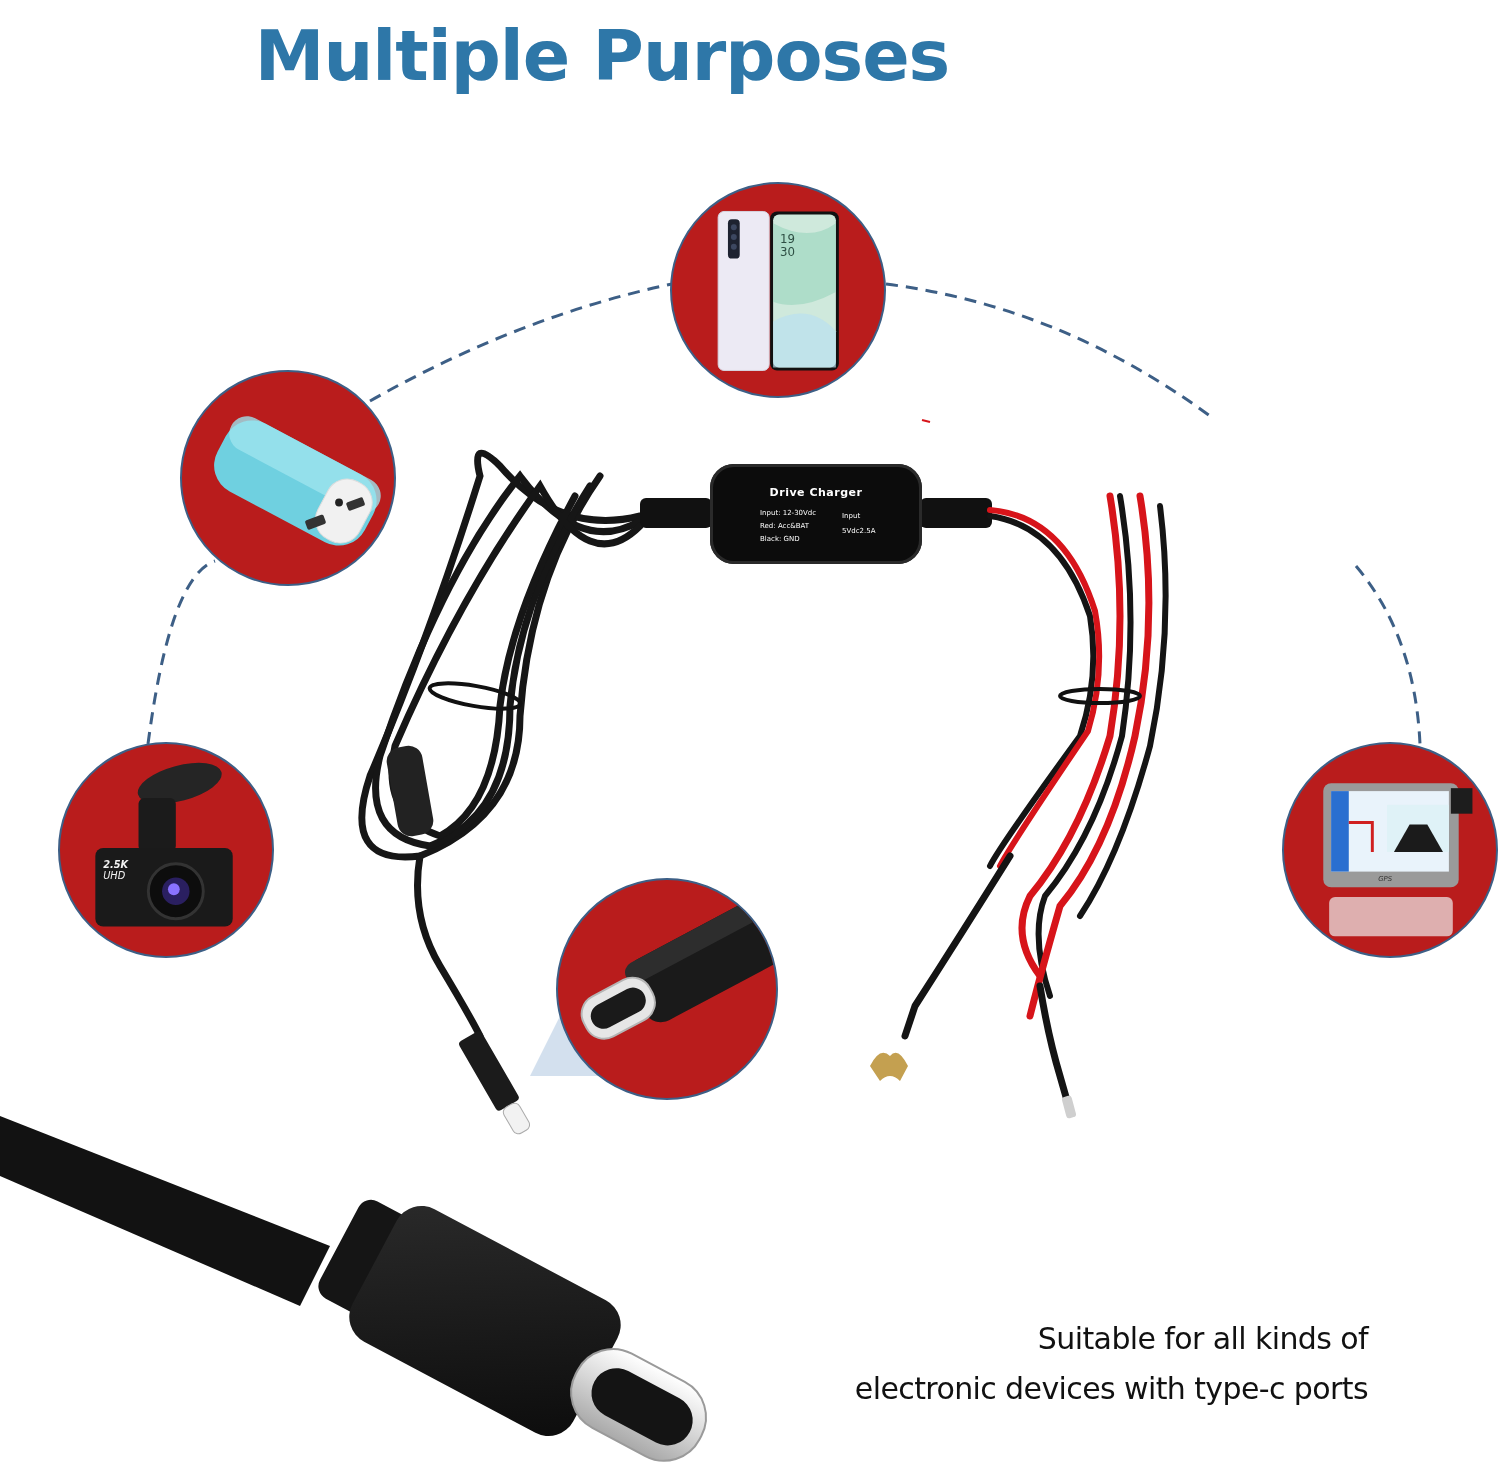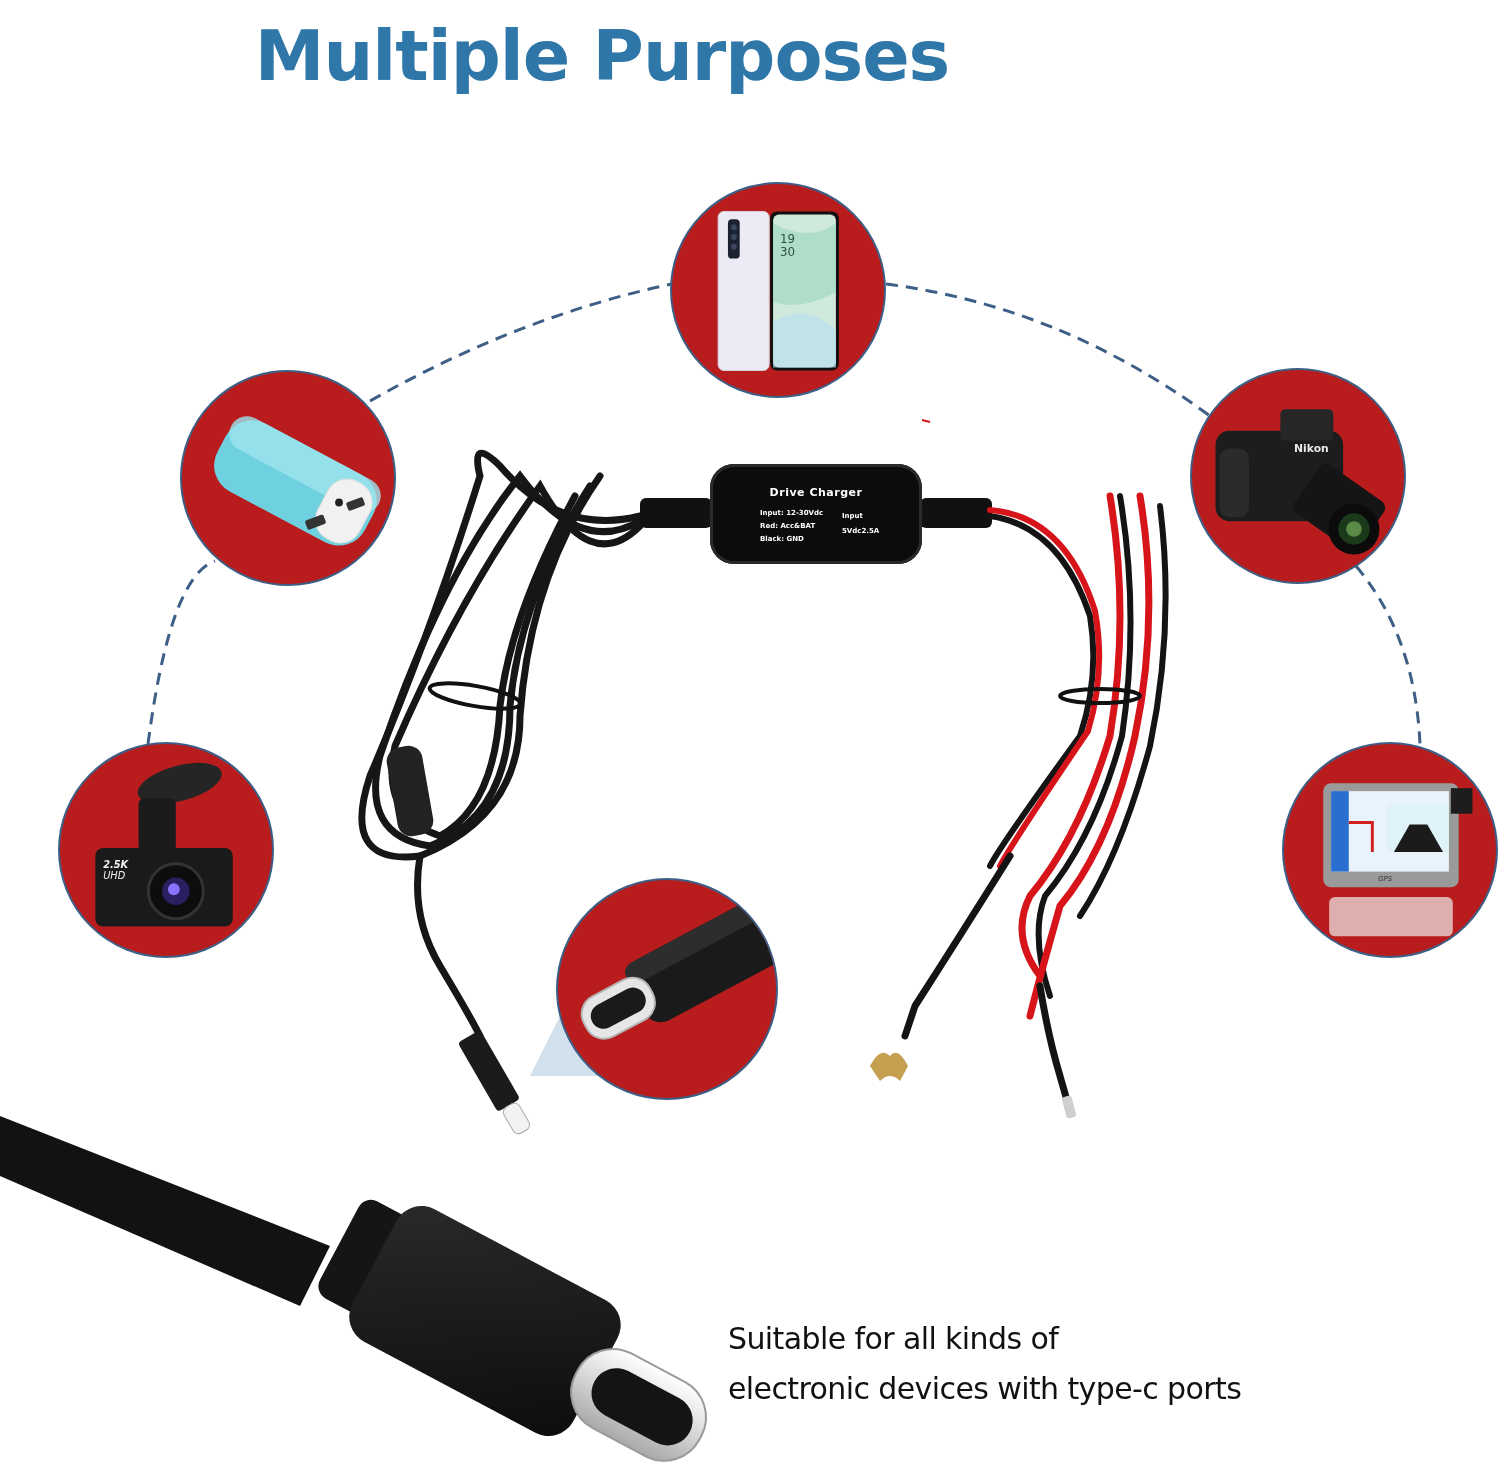--- a/index.html
+++ b/index.html
@@ -14,29 +14,29 @@
   .circle {
     position: absolute; border: 2px solid #3d5f86; border-radius: 50%;
     background: #b91c1c; overflow: hidden; box-sizing: border-box;
   }
   .circle svg { width: 100%; height: 100%; display: block; }
   .caption {
     position: absolute; left: 728px; top: 1298px; width: 640px;
     font-family: "DejaVu Sans", sans-serif; font-size: 30px; line-height: 50px;
     color: #111111; letter-spacing: -0.6px;
   }
-  .caption span { display: block; }
+  .caption span { display: block; text-align: right; }
   .charger-box {
     position: absolute; left: 710px; top: 448px; width: 212px; height: 100px;
     background: #0c0c0c; border-radius: 24px;
     box-shadow: 0 0 0 3px #2a2a2a inset;
     color: #ffffff; font-family: "DejaVu Sans", sans-serif;
   }
   .charger-box .cb-title { position: absolute; left: 0; right: 0; top: 22px; text-align: center; font-size: 11px; font-weight: bold; letter-spacing: 0.5px; }
-  .charger-box .cb-line { position: absolute; font-size: 7px; font-weight: bold; }
+  .charger-box .cb-line { position: absolute; font-size: 7px; font-weight: normal; }
 </style>
 </head>
 <body>
 
 <div class="stage">
 
   <div class="title">Multiple Purposes</div>
 
   <svg width="1500" height="1478" style="position:absolute;left:0;top:0;">
     <path d="M148,728 Q170,560 215,545" fill="none" stroke="#3d5f86" stroke-width="3" stroke-dasharray="12,8"></path>
@@ -69,34 +69,20 @@
         <rect x="32" y="70" width="170" height="78" rx="30" fill="#6fd0e0"></rect>
         <rect x="32" y="70" width="170" height="36" rx="18" fill="#9ee4ee" opacity="0.8"></rect>
         <rect x="150" y="78" width="48" height="66" rx="22" fill="#f1f1f1" stroke="#ddd"></rect>
       </g>
       <rect x="126" y="148" width="20" height="10" rx="2" fill="#333" transform="rotate(-20 136 153)"></rect>
       <rect x="168" y="130" width="18" height="9" rx="2" fill="#333" transform="rotate(-20 177 135)"></rect>
       <circle cx="160" cy="133" r="4" fill="#222"></circle>
     </svg>
   </div>
 
-  <div class="circle" style="left:1190px;top:352px;width:216px;height:216px;">
-    <svg viewBox="0 0 216 216">
-      <rect x="24" y="62" width="130" height="92" rx="14" fill="#1d1d1d"></rect>
-      <rect x="28" y="80" width="30" height="70" rx="10" fill="#2b2b2b"></rect>
-      <rect x="90" y="40" width="54" height="32" rx="5" fill="#262626"></rect>
-      <text x="104" y="84" font-size="11" font-weight="bold" fill="#e8e8e8" font-family="DejaVu Sans, sans-serif">Nikon</text>
-      <g transform="rotate(35 150 140)">
-        <rect x="110" y="110" width="80" height="60" rx="8" fill="#151515"></rect>
-      </g>
-      <circle cx="165" cy="162" r="26" fill="#0b0b0b"></circle>
-      <circle cx="165" cy="162" r="16" fill="#1a3a1a"></circle>
-      <circle cx="165" cy="162" r="8" fill="#5a8a45"></circle>
-    </svg>
-  </div>
 
   <div class="circle" style="left:58px;top:726px;width:216px;height:216px;font-style:italic;">
     <svg viewBox="0 0 216 216">
       <ellipse cx="122" cy="40" rx="44" ry="18" fill="#252525" transform="rotate(-15 122 40)"></ellipse>
       <rect x="80" y="55" width="38" height="55" rx="6" fill="#1b1b1b"></rect>
       <rect x="36" y="106" width="140" height="80" rx="8" fill="#1a1a1a"></rect>
       <text x="44" y="126" font-size="10" font-weight="bold" fill="#f2f2f2" font-family="DejaVu Sans, sans-serif">2.5K</text>
       <text x="44" y="138" font-size="10" fill="#f2f2f2" font-family="DejaVu Sans, sans-serif">UHD</text>
       <circle cx="118" cy="150" r="28" fill="#0d0d0d" stroke="#333" stroke-width="3"></circle>
       <circle cx="118" cy="150" r="14" fill="#2a1f60"></circle>

